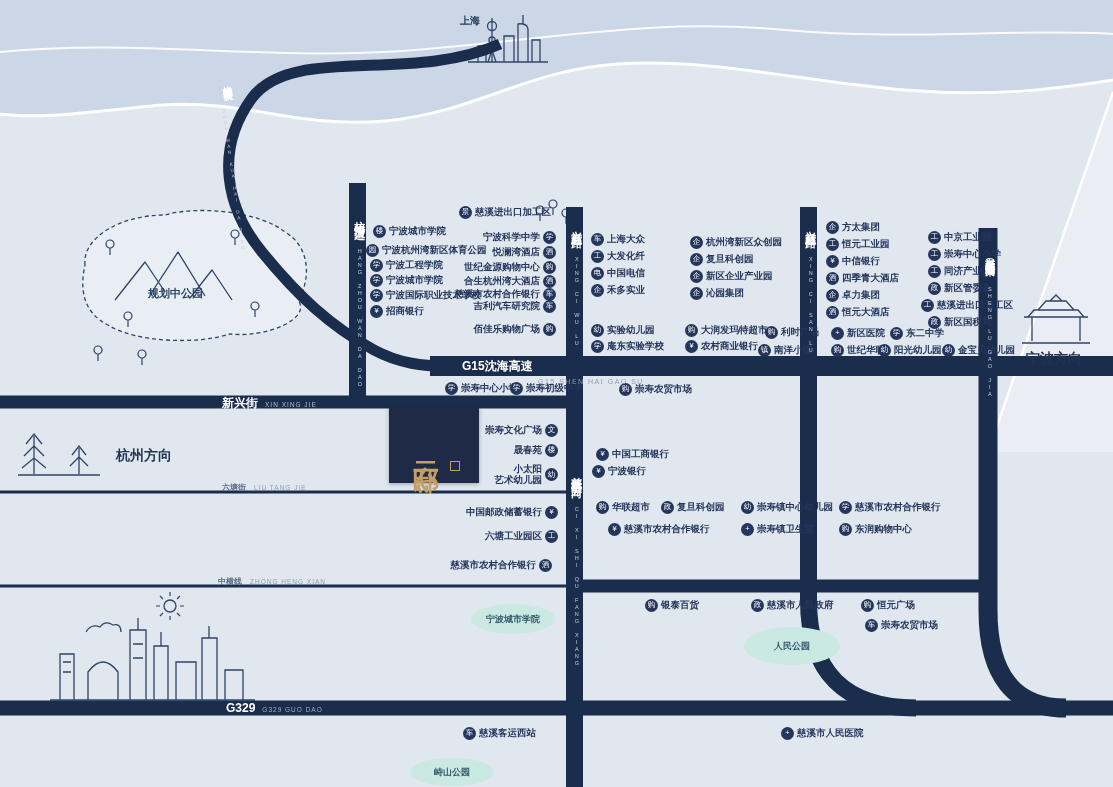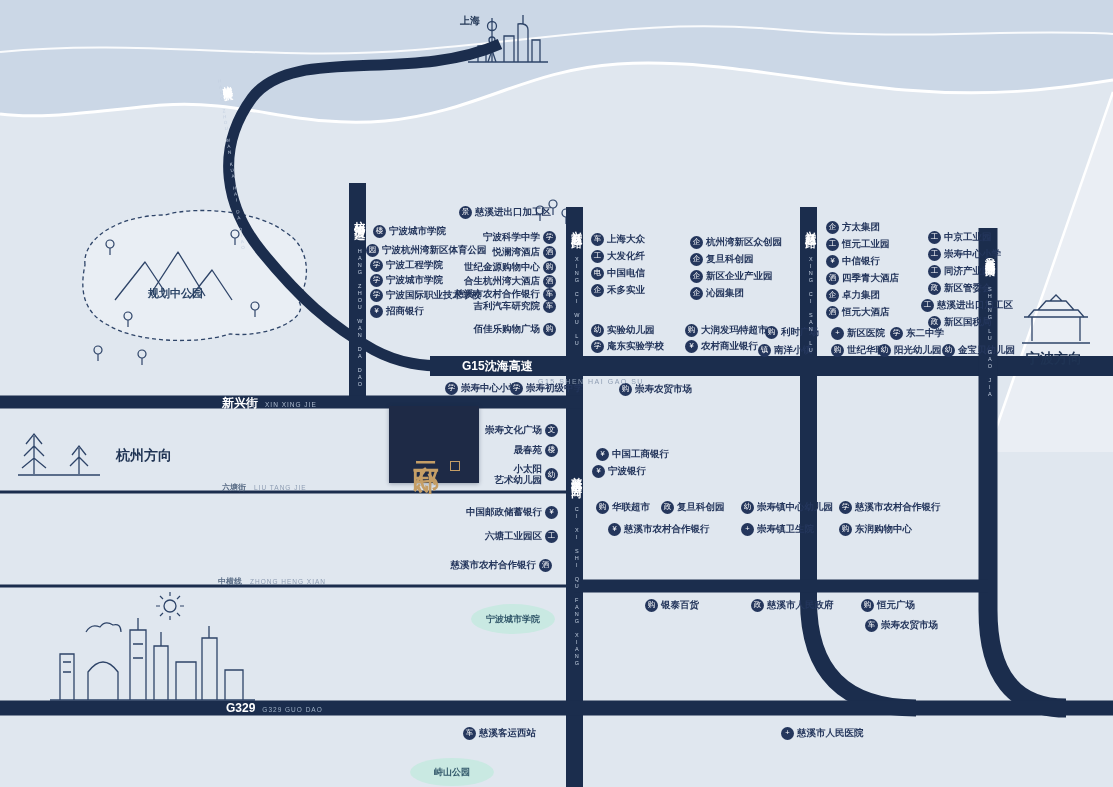--- a/index.html
+++ b/index.html
@@ -468,18 +468,21 @@
         <span class="ico">车</span>
         <span class="lab">慈溪客运西站</span>
       </div>
       <div class="poi" style="left: 781px; top: 727px;">
         <span class="ico">+</span>
         <span class="lab">慈溪市人民医院</span>
       </div>
       <div class="park" style="left: 513px; top: 619px; width: 84px; height: 30px;">
         <span>宁波城市学院</span>
       </div>
+      <div class="park" style="left: 792px; top: 646px; width: 96px; height: 38px;">
+        <span>人民公园</span>
+      </div>
       <div class="park" style="left: 452px; top: 772px; width: 84px; height: 28px;">
         <span>峙山公园</span>
       </div>
     </div>
 
 </div>
 
 </body></html>

